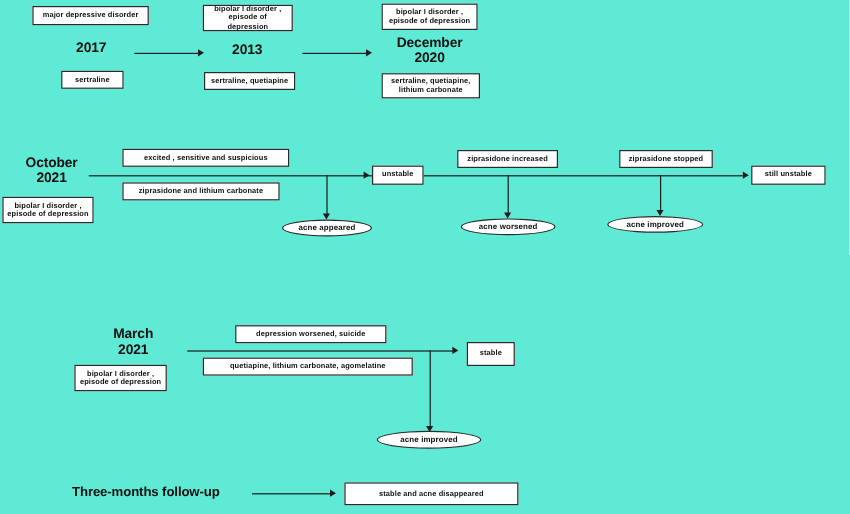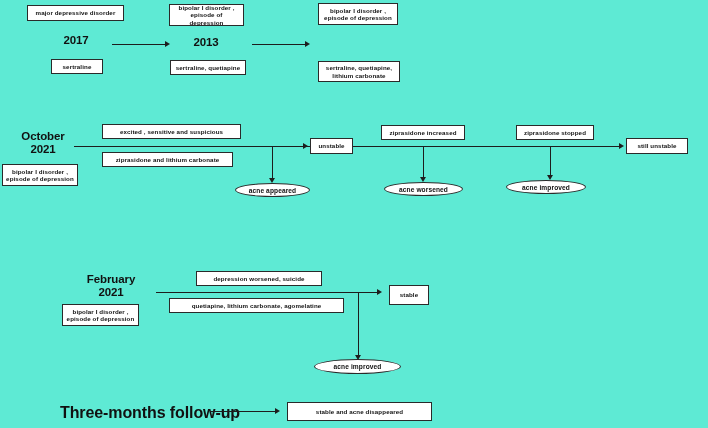--- a/index.html
+++ b/index.html
@@ -53,21 +53,21 @@
     position: absolute;
     font-size: 11.5px;
     font-weight: 700;
     text-align: center;
     line-height: 1.12;
     letter-spacing: -0.1px;
     white-space: pre-line;
   }
   .plainlabel {
     position: absolute;
-    font-size: 16px;
+    font-size: 11px;
     font-weight: 700;
     letter-spacing: -0.1px;
     white-space: nowrap;
   }
   
   .hline {
     position: absolute;
     height: 0;
     border-top: 1px solid #1d1d1d;
   }
@@ -107,20 +107,22 @@
   <div class="box" style="left:169px; top:4px; width:75px; height:22px;">bipolar I disorder ,
 episode of depression</div>
   <div class="datelabel" style="left:176px; top:36px; width:60px;">2013</div>
   <div class="box" style="left:170px; top:60px; width:76px; height:15px;">sertraline,   quetiapine</div>
 
   <div class="hline" style="left:252px; top:44px; width:54px;"></div>
   <div class="arrow-right" style="left:305px; top:40.8px;"></div>
 
   <div class="box" style="left:318px; top:3px; width:80px; height:22px;">bipolar I disorder ,
 episode of depression</div>
+  <div class="datelabel" style="left:318px; top:30px; width:80px;">December
+2020</div>
   <div class="box" style="left:318px; top:61px; width:82px; height:21px;">sertraline,   quetiapine,
 lithium carbonate</div>
 
   <div class="datelabel" style="left:8px; top:130px; width:70px;">October
 2021</div>
   <div class="box" style="left:2px; top:164px; width:76px; height:22px;">bipolar I disorder ,
 episode of depression</div>
 
   <div class="hline" style="left:74px; top:146px; width:545px;"></div>
 
@@ -140,21 +142,21 @@
   <div class="ellipse" style="left:384px; top:182px; width:79px; height:14px;">acne worsened</div>
 
   <div class="box" style="left:516px; top:125px; width:78px; height:15px;">ziprasidone stopped</div>
   <div class="vline" style="left:550px; top:146px; height:31px;"></div>
   <div class="arrow-down" style="left:546.8px; top:175px;"></div>
   <div class="ellipse" style="left:506px; top:180px; width:80px; height:14px;">acne improved</div>
 
   <div class="arrow-right" style="left:619px; top:142.8px;"></div>
   <div class="box" style="left:626px; top:138px; width:62px; height:16px;">still unstable</div>
 
-  <div class="datelabel" style="left:68px; top:273px; width:86px;">February
+  <div class="datelabel" style="left:68px; top:273px; width:86px;">March
 2021</div>
   <div class="box" style="left:62px; top:304px; width:77px; height:22px;">bipolar I disorder ,
 episode of depression</div>
 
   <div class="hline" style="left:156px; top:292px; width:222px;"></div>
   <div class="arrow-right" style="left:377px; top:288.8px;"></div>
 
   <div class="box" style="left:196px; top:271px; width:126px; height:15px;">depression worsened,  suicide</div>
   <div class="box" style="left:169px; top:298px; width:175px; height:15px;">quetiapine,  lithium carbonate,  agomelatine</div>
 

